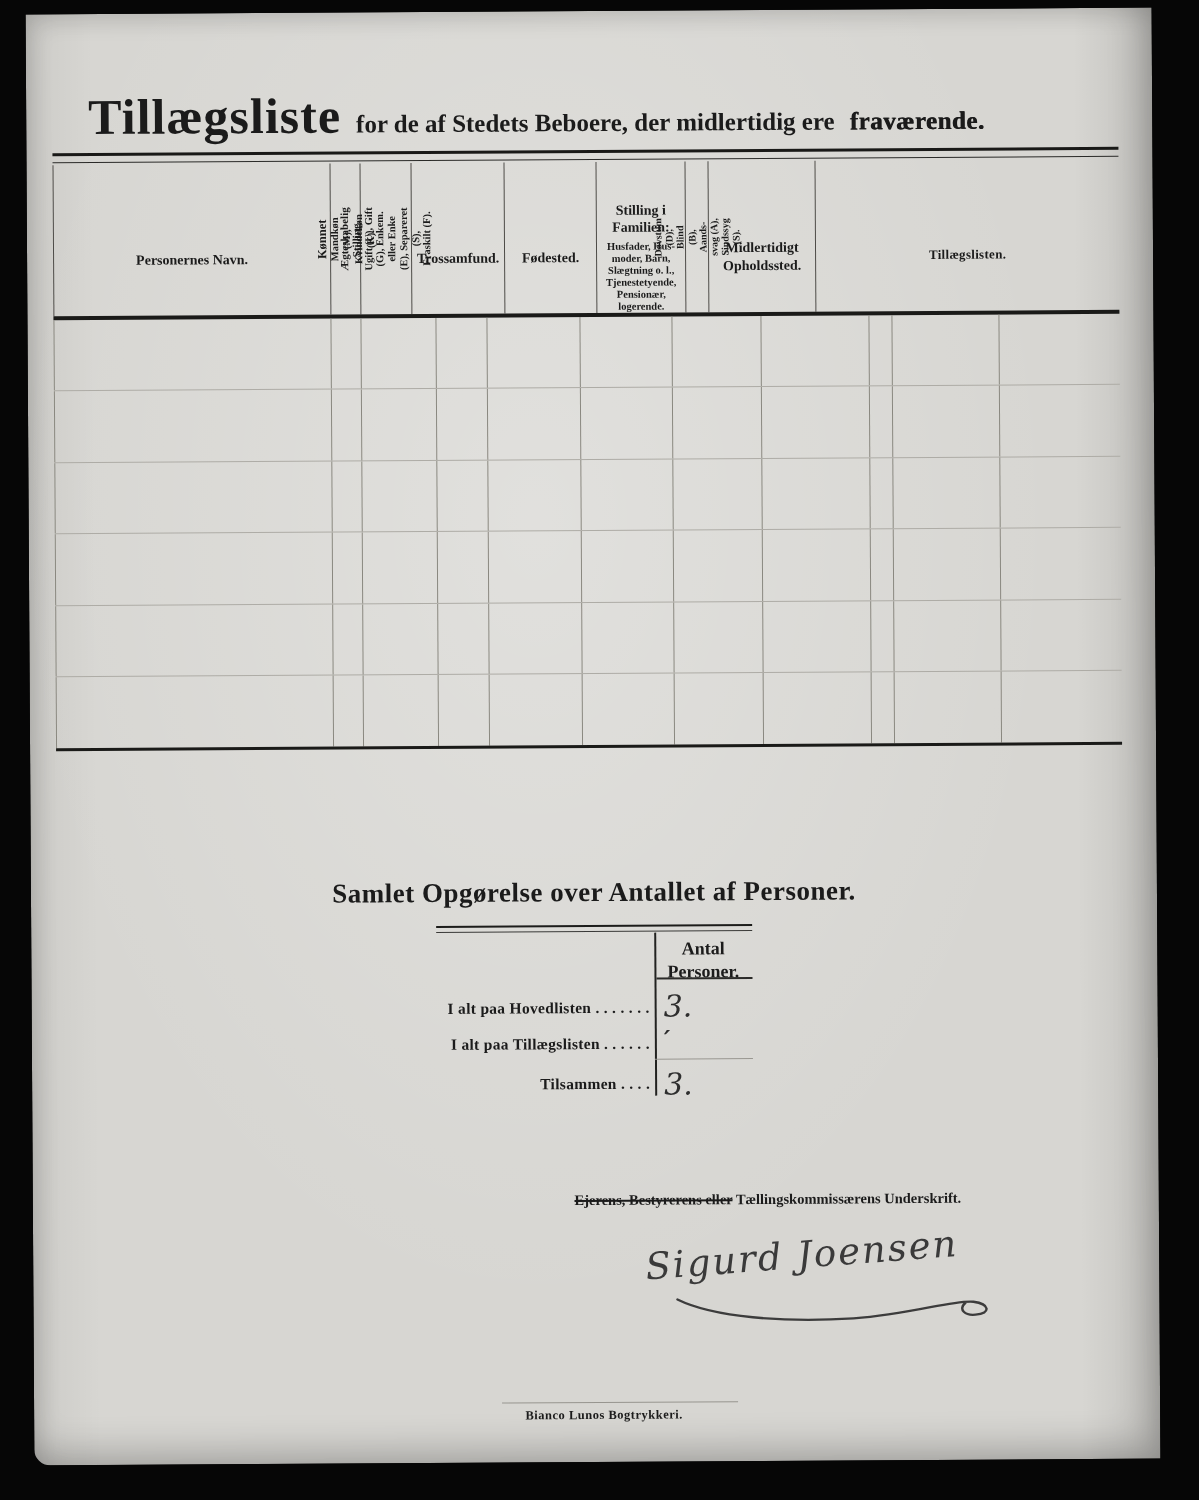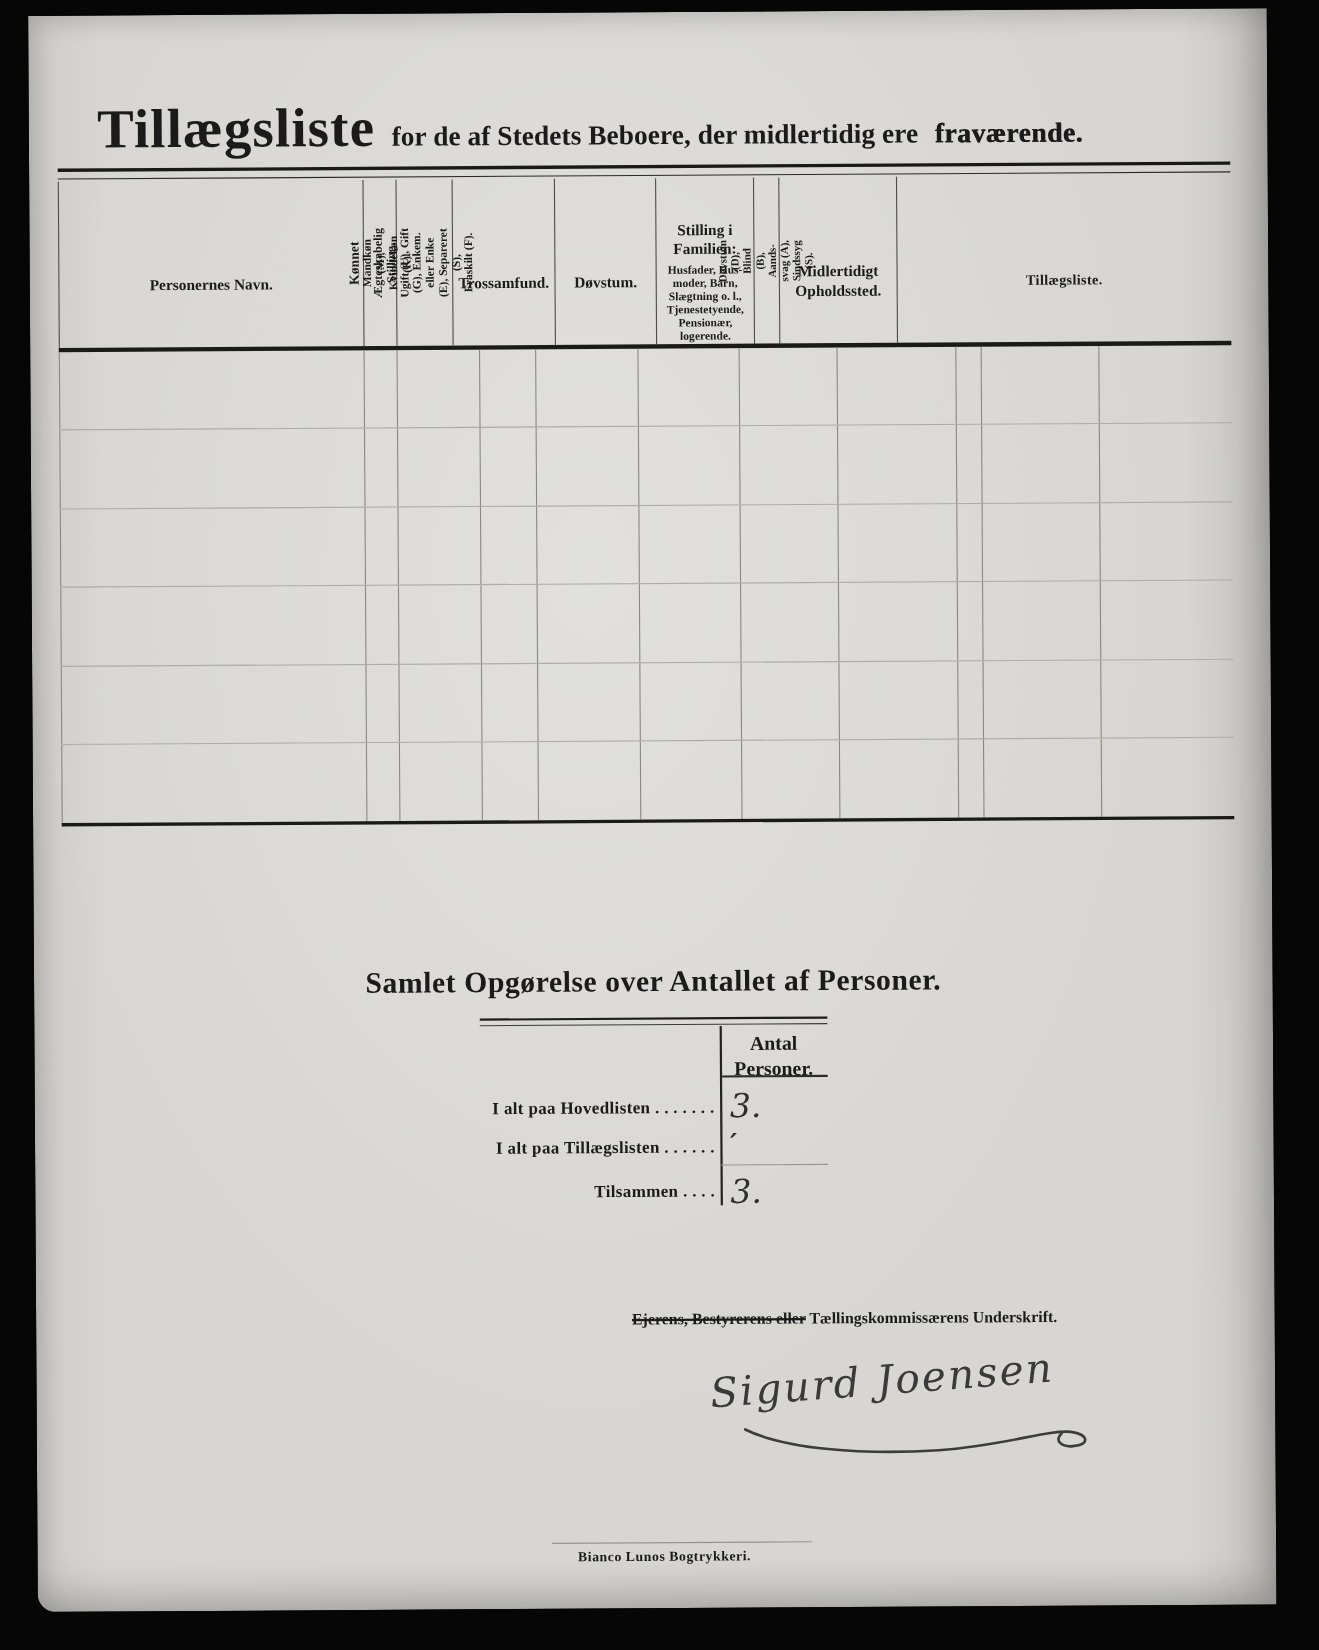--- a/index.html
+++ b/index.html
@@ -89,21 +89,21 @@
           <span class="v2 ml">Ugift (U), Gift (G), Enkem.
 eller Enke (E), Separeret (S),
 Fraskilt (F).</span>
         </span>
           </div>
       </div>
       <div class="hcell" style="width:93px">
         <div class="h-label">Trossamfund.</div>
       </div>
       <div class="hcell" style="width:92px">
-        <div class="h-label">Døvstum.</div>
+        <div class="h-label">Fødested.</div>
       </div>
       <div class="hcell" style="width:89px">
         <div class="h-label ml">Stilling i
 Familien:</div>
         <div class="h-label-sm ml">Husfader, Hus-
 moder, Barn,
 Slægtning o. l.,
 Tjenestetyende,
 Pensionær,
 logerende.</div>
@@ -114,21 +114,21 @@
           <span class="v2 ml" style="font-size:10px">Døvstum (D), Blind (B), Aands-
 svag (A), Sindssyg (S).</span>
         </span>
           </div>
       </div>
       <div class="hcell" style="width:107px">
         <div class="h-label ml">Midlertidigt
 Opholdssted.</div>
       </div>
       <div class="hcell" style="flex:1">
-        <div class="h-label" style="font-size:13px;letter-spacing:0.3px">Tillægsliste.</div>
+        <div class="h-label" style="font-size:13px;letter-spacing:0.3px">Tillægslisten.</div>
       </div>
     </div>
     <div class="abs rule-mid"></div>
 
     <div class="abs tbody">
         <div class="trow">
           <div class="tcell" style="width: 277px;"></div>
           <div class="tcell" style="width: 30px;"></div>
           <div class="tcell" style="width: 75px;"></div>
           <div class="tcell" style="width: 51px;"></div>

